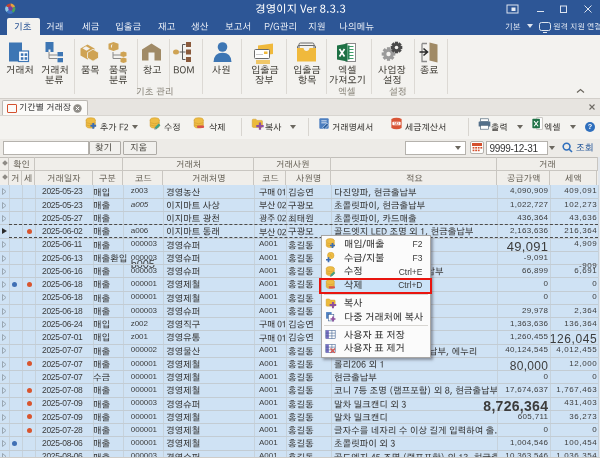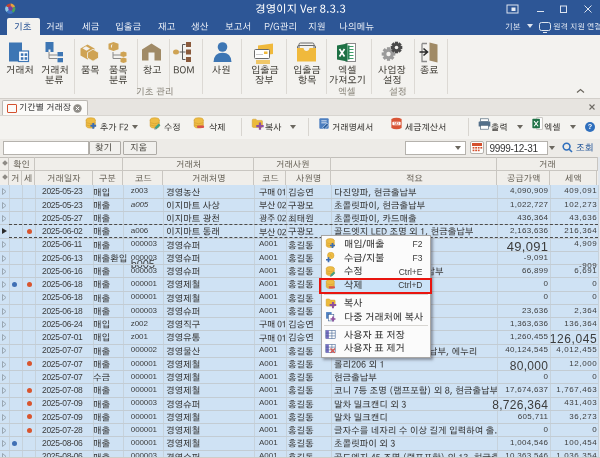--- a/index.html
+++ b/index.html
@@ -1328,21 +1328,21 @@
         <g fill="#3c3c3c" transform="translate(0,9.50) scale(0.00859,-0.00859)">
           <use href="#g127" x="0"></use>
           <use href="#g128" x="996"></use>
           <use href="#g129" x="2279"></use>
           <use href="#g130" x="3275"></use>
           <use href="#g131" x="4271"></use>
           <use href="#g132" x="5267"></use>
         </g>
       </svg>
     </div>
-<div style="position:absolute;left:548.3px;top:306.65px;font-size:8px;color:#3c3c3c;white-space:pre;font-weight:normal;letter-spacing:0.3px;line-height:1;transform:translateX(-100%);">23,636</div>
+<div style="position:absolute;left:548.3px;top:306.65px;font-size:8px;color:#3c3c3c;white-space:pre;font-weight:normal;letter-spacing:0.3px;line-height:1;transform:translateX(-100%);">29,978</div>
 <div style="position:absolute;left:597.3px;top:306.65px;font-size:8px;color:#3c3c3c;white-space:pre;font-weight:normal;letter-spacing:0.6px;line-height:1;transform:translateX(-100%);">2,364</div>
 <div style="position:absolute;left:0px;top:330.25px;width:597.5px;height:0px;border-top:1px solid #c3ccd3"></div>
 <svg style="position:absolute;left:2px;top:320.9px" width="5" height="7" viewBox="0 0 5 7" fill="none" stroke="#9aa7b2" stroke-width="1">
       <path d="M0.5 0.5 L4 3.5 L0.5 6.5 Z"></path>
     </svg>
 <div style="position:absolute;left:42px;top:319.9px;font-size:8.5px;color:#3c3c3c;white-space:pre;font-weight:normal;letter-spacing:-0.3px;line-height:1;">2025-06-24</div>
 <svg style="position:absolute;left:93.3px;top:318.05px;overflow:visible" width="17.1" height="11.9">
       <g fill="#3c3c3c" transform="translate(0,9.50) scale(0.00859,-0.00859)">
         <use href="#g89" x="0"></use>
         <use href="#g16" x="996"></use>
@@ -1662,21 +1662,21 @@
           <use href="#g128" x="996"></use>
           <use href="#g129" x="2279"></use>
           <use href="#g130" x="3275"></use>
           <use href="#g131" x="4271"></use>
           <use href="#g132" x="5267"></use>
           <use href="#g120" x="6549"></use>
           <use href="#g9" x="7832"></use>
         </g>
       </svg>
     </div>
-<div style="position:absolute;left:548.3px;top:399.4px;font-size:12px;color:#3c3c3c;white-space:pre;font-weight:normal;letter-spacing:0.3px;line-height:1;transform:translateX(-100%);">8,726,364</div>
+<div style="position:absolute;left:548.3px;top:399.4px;font-size:14px;color:#3c3c3c;white-space:pre;font-weight:bold;letter-spacing:0.3px;line-height:1;transform:translateX(-100%);">8,726,364</div>
 <div style="position:absolute;left:597.3px;top:399.4px;font-size:8px;color:#3c3c3c;white-space:pre;font-weight:normal;letter-spacing:0.6px;line-height:1;transform:translateX(-100%);">431,403</div>
 <div style="position:absolute;left:0px;top:423.0px;width:597.5px;height:0px;border-top:1px solid #c3ccd3"></div>
 <svg style="position:absolute;left:2px;top:413.6px" width="5" height="7" viewBox="0 0 5 7" fill="none" stroke="#9aa7b2" stroke-width="1">
       <path d="M0.5 0.5 L4 3.5 L0.5 6.5 Z"></path>
     </svg>
 <div style="position:absolute;left:26.5px;top:414.4px;width:5px;height:5px;border-radius:50%;background:#d8552e"></div>
 <div style="position:absolute;left:42px;top:412.65px;font-size:8.5px;color:#3c3c3c;white-space:pre;font-weight:normal;letter-spacing:-0.3px;line-height:1;">2025-07-09</div>
 <svg style="position:absolute;left:93.3px;top:410.80px;overflow:visible" width="17.1" height="11.9">
       <g fill="#3c3c3c" transform="translate(0,9.50) scale(0.00859,-0.00859)">
         <use href="#g89" x="0"></use>

